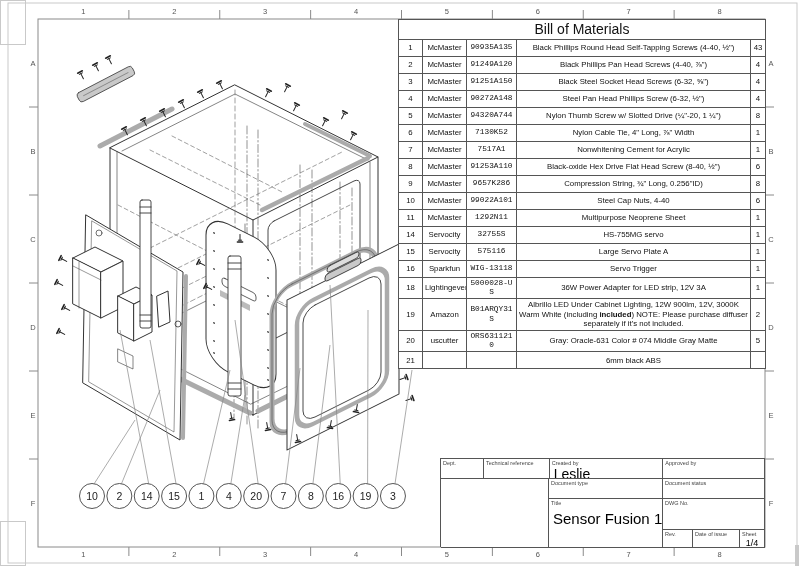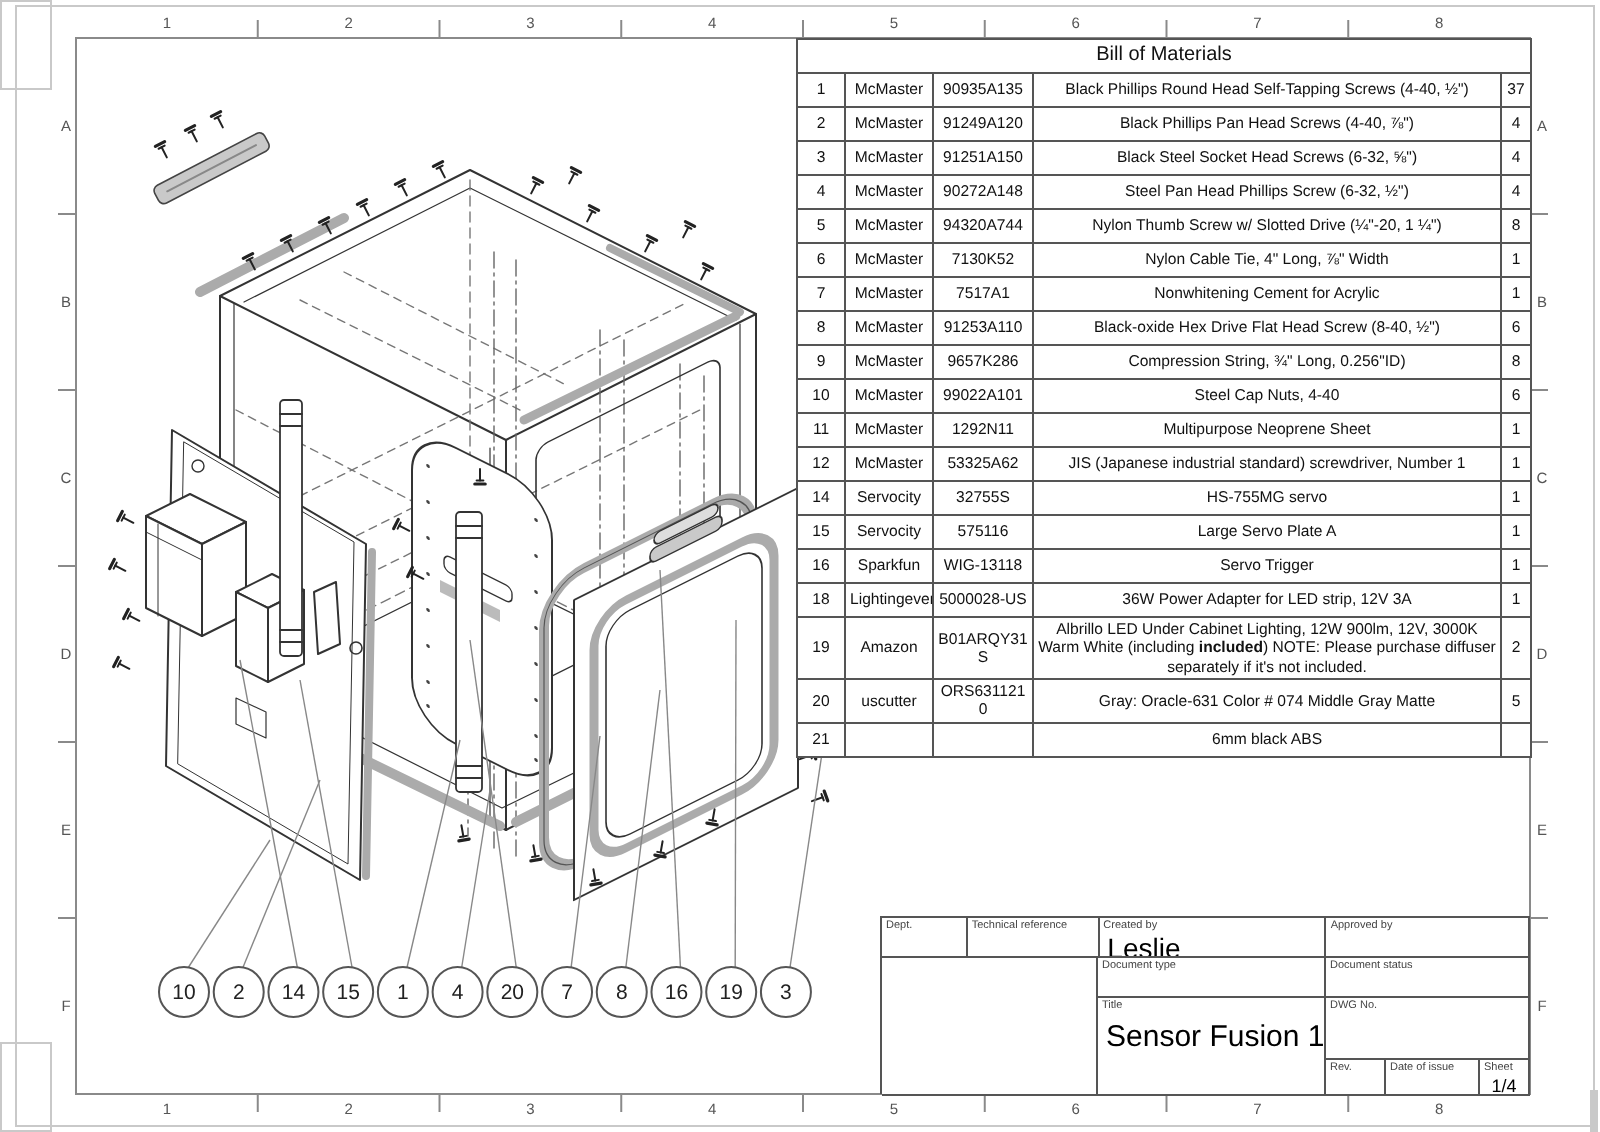--- a/index.html
+++ b/index.html
@@ -4,22 +4,22 @@
 <style>
   html,body{margin:0;padding:0;width:800px;height:566px;background:#fff;overflow:hidden;
     font-family:"Liberation Sans",sans-serif;color:#111;}
   .sheet{position:relative;width:800px;height:566px;background:#fff;}
   svg{position:absolute;left:0;top:0;}
   
   table.bom{position:absolute;left:398px;top:19px;width:367px;border-collapse:collapse;
     table-layout:fixed;font-size:7.8px;line-height:1.2;color:#111;background:#fff;}
   table.bom td{border:1px solid #555;padding:1px 2px;text-align:center;vertical-align:middle;overflow:hidden;}
   table.bom tr{height:17px;}
-  table.bom td.hd{font-size:10px;height:14px;}
-  table.bom td.part{word-break:break-all;}
+  table.bom td.hd{font-size:14px;height:14px;}
+  table.bom td.part{word-break:break-all;font-family:Liberation Mono, monospace;}
   
   .tblock{position:absolute;left:440px;top:458px;width:325px;height:89px;background:#fff;
     border-left:1px solid #555;border-top:1px solid #555;box-sizing:border-box;font-size:5.5px;color:#333;}
   .tblock *{box-sizing:border-box;}
   .tb-row{display:flex;}
   .cell{border-right:1px solid #555;border-bottom:1px solid #555;padding:1px 2px;overflow:hidden;}
   .lbl{display:block;font-size:5.5px;color:#444;}
   .w43{width:43px}.w66{width:66px}.w114{width:114px}.w102{width:102px}.w109{width:109px}
   .w30{width:30px}.w47{width:47px}.w25{width:25px}
   .h20{height:20px}.h31{height:31px}.h49{height:49px}.h69{height:69px}.h18{height:18px}
@@ -344,21 +344,21 @@
         <col style="width:50px">
         <col style="width:234px">
         <col style="width:15px">
       </colgroup>
   <tbody id="bom-body">
         <tr>
           <td>1</td>
           <td>McMaster</td>
           <td class="part">90935A135</td>
           <td>Black Phillips Round Head Self-Tapping Screws (4-40, ½")</td>
-          <td>37</td>
+          <td>43</td>
         </tr>
         <tr>
           <td>2</td>
           <td>McMaster</td>
           <td class="part">91249A120</td>
           <td>Black Phillips Pan Head Screws (4-40, ⅞")</td>
           <td>4</td>
         </tr>
         <tr>
           <td>3</td>
@@ -414,27 +414,20 @@
           <td>McMaster</td>
           <td class="part">99022A101</td>
           <td>Steel Cap Nuts, 4-40</td>
           <td>6</td>
         </tr>
         <tr>
           <td>11</td>
           <td>McMaster</td>
           <td class="part">1292N11</td>
           <td>Multipurpose Neoprene Sheet</td>
-          <td>1</td>
-        </tr>
-        <tr>
-          <td>12</td>
-          <td>McMaster</td>
-          <td class="part">53325A62</td>
-          <td>JIS (Japanese industrial standard) screwdriver, Number 1</td>
           <td>1</td>
         </tr>
         <tr>
           <td>14</td>
           <td>Servocity</td>
           <td class="part">32755S</td>
           <td>HS-755MG servo</td>
           <td>1</td>
         </tr>
         <tr>

